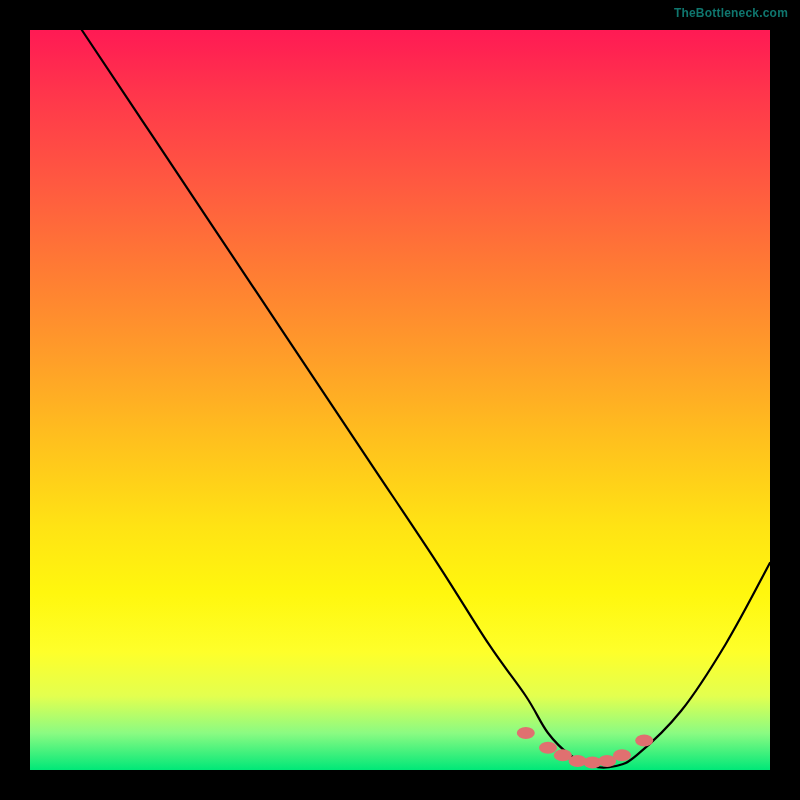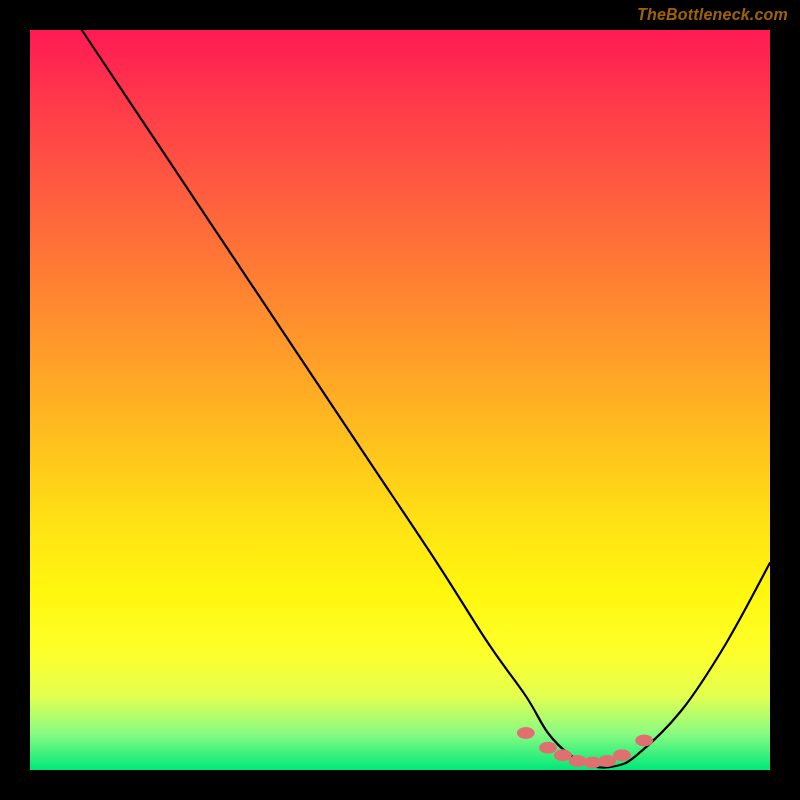--- a/index.html
+++ b/index.html
@@ -14,25 +14,24 @@
   .outer {
     width: 800px;
     height: 800px;
     background: #000000;
     position: relative;
   }
   .watermark {
     position: absolute;
     top: 6px;
     right: 12px;
-    font-size: 16px;
+    font-size: 12px;
     font-weight: 600;
-    color: #a16207;
+    color: #0f766e;
     letter-spacing: 0.2px;
-    font-style: italic;
   }
   .plot-area {
     position: absolute;
     left: 30px;
     top: 30px;
     width: 740px;
     height: 740px;
     background: linear-gradient(to bottom,
       #ff1a54 0%,
       #ff3a4a 10%,

